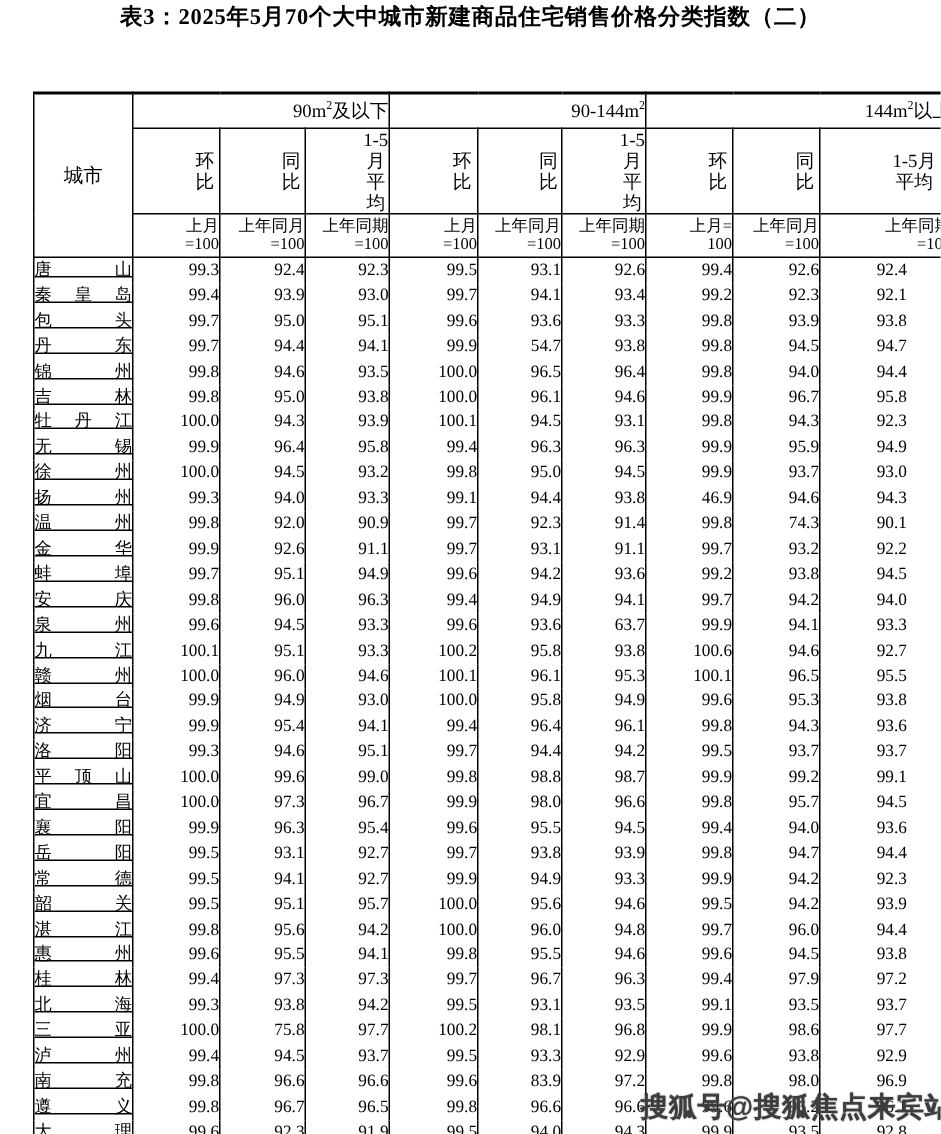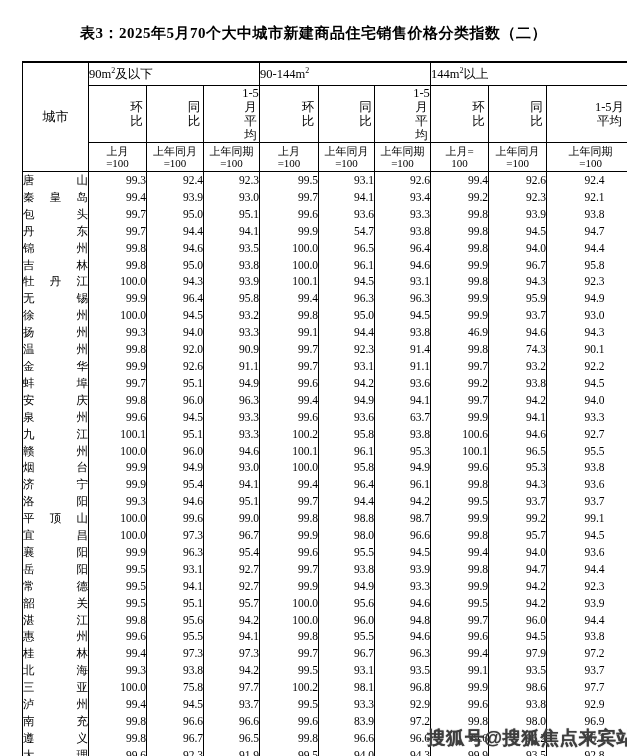--- a/index.html
+++ b/index.html
@@ -2,21 +2,21 @@
 <html><head>
 <meta charset="utf-8">
 <style>
   html,body{margin:0;padding:0;}
   body{
     width:627px;height:756px;overflow:hidden;position:relative;
     background:#ffffff;
     font-family:"Liberation Serif","DejaVu Serif",serif;
   }
   .title{
-    margin-top:24px;
+    margin-top:2px;
     text-align:center;
     font-size:15px;
     font-weight:bold;
     color:#000;
     letter-spacing:0.5px;
   }
   table.idx{
     position:absolute;left:22px;top:61px;
     width:612px;
     border-collapse:collapse;
@@ -25,38 +25,39 @@
     border-left:1px solid #000;
     border-bottom:2px solid #000;
   }
   table.idx th, table.idx td{
     border:1px solid #000;
     padding:0;
     font-weight:normal;
     color:#000;
     overflow:hidden;
   }
-  table.idx th.gcell{height:22px;font-size:12.5px;text-align:left;}
+  table.idx th.gcell{height:22px;font-size:12.5px;text-align:right;}
   table.idx tr.r-label th{height:32px;font-size:12.5px;text-align:center;line-height:14px;vertical-align:middle;padding-left:38px;}
-  table.idx tr.r-sub th{height:28px;font-size:11px;line-height:12.5px;text-align:center;vertical-align:middle;}
+  table.idx tr.r-sub th{height:28px;font-size:11px;line-height:12.5px;text-align:right;vertical-align:middle;}
   table.idx th.cityh{font-size:13px;text-align:center;vertical-align:middle;}
   sup.sq{font-size:8px;vertical-align:super;line-height:0;}
   table.idx tbody tr{height:16.9px;}
   table.idx tbody td{
     border-top:none;border-bottom:none;
     font-size:11.5px;
     line-height:16.9px;
     white-space:nowrap;
   }
   td.city{
     text-align:justify;
     text-align-last:justify;
     padding:0 6px;
     font-size:12.5px;
     color:#000;
+    text-decoration:underline;
   }
   td.val{
     text-align:right;
     padding-right:5px;
     color:#1d1d35;
   }
   td.val.last{padding-right:30px;border-right:none;}
   th.last{border-right:none;}
   .watermark{
     position:absolute;

